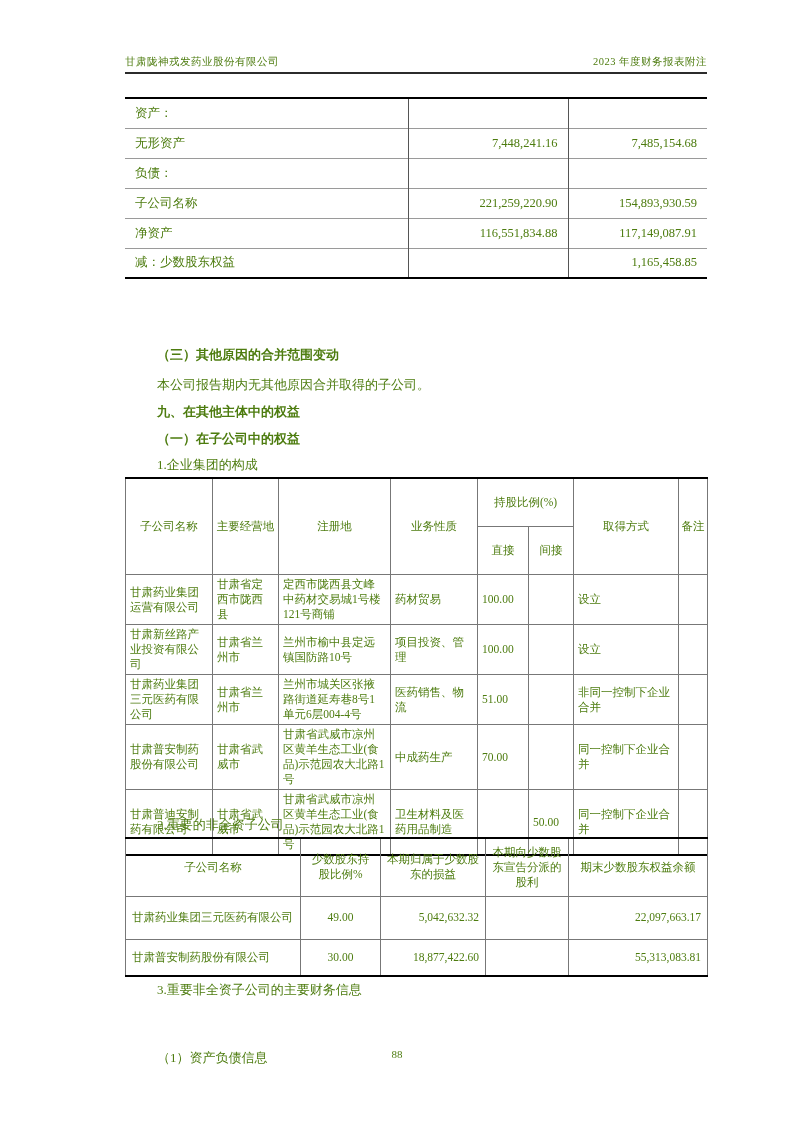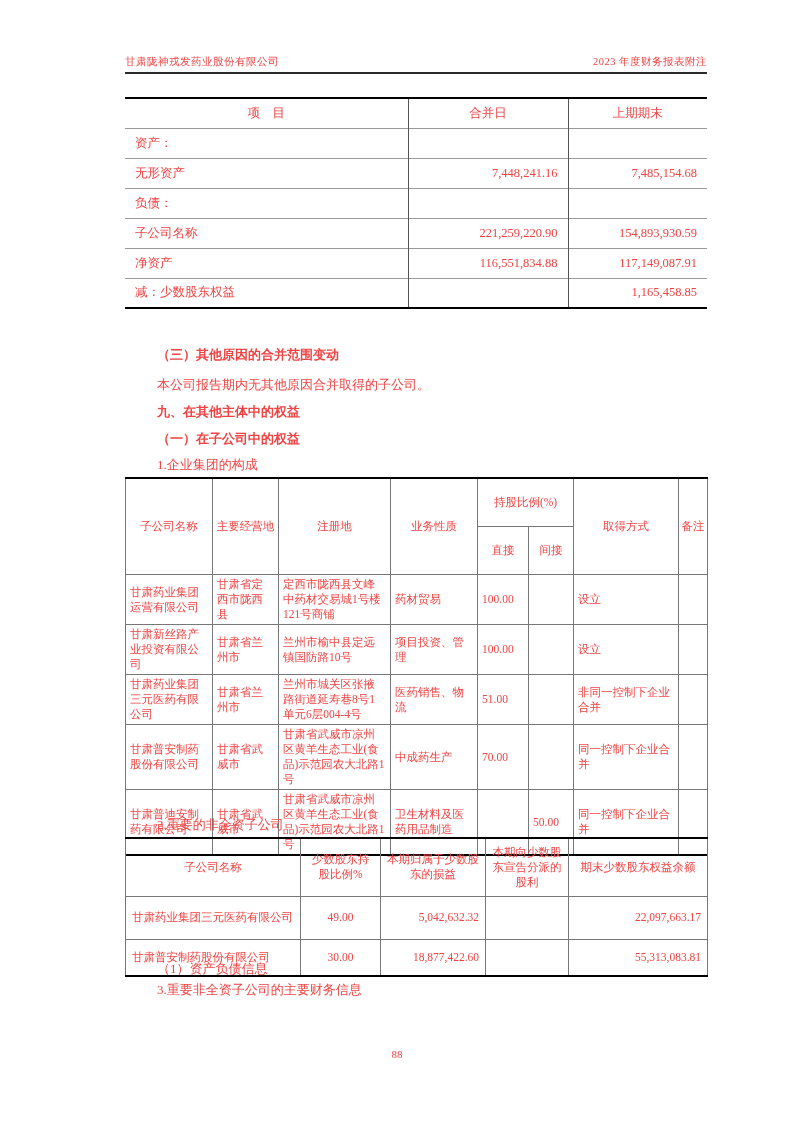--- a/index.html
+++ b/index.html
@@ -3,21 +3,21 @@
 <meta charset="utf-8">
 <style>
   * { box-sizing: border-box; margin: 0; padding: 0; }
   html,body { background:#e8e8e8; }
   .page {
     position: relative;
     width: 794px; height: 1122px;
     background: #ffffff;
     margin: 0 auto;
     font-family: "Liberation Serif", "DejaVu Serif", serif;
-    color: #ef4444;
+    color: #4d7c0f;
     overflow: hidden;
   }
   .content { position:absolute; left:125px; top:0; width:582px; }
 
   
   .page-header {
     position:absolute; top:55px; left:125px; width:582px;
     display:flex; justify-content:space-between; align-items:flex-end;
     padding-bottom:3px; border-bottom:2px solid #2b2b2b;
     font-size:10.5px; letter-spacing:0.5px;
@@ -74,25 +74,20 @@
 
   <div class="content">
 
     <table class="t1">
       <colgroup>
           <col style="width:283px">
           <col style="width:160px">
           <col style="width:139px">
         </colgroup>
       <tbody>
-          <tr>
-        <th>项　目</th>
-        <th class="vl">合并日</th>
-        <th class="vl">上期期末</th>
-      </tr>
       <tr>
         <td class="lbl">资产：</td>
         <td class="vl num"></td>
         <td class="vl num"></td>
       </tr>
       <tr>
         <td class="lbl">无形资产</td>
         <td class="vl num">7,448,241.16</td>
         <td class="vl num">7,485,154.68</td>
       </tr>
@@ -232,19 +227,19 @@
         <td class="lbl" style="height:37px">甘肃普安制药股份有限公司</td>
         <td style="text-align:center">30.00</td>
         <td class="num">18,877,422.60</td>
         <td class="num"></td>
         <td class="num">55,313,083.81</td>
       </tr>
     </tbody>
       </table>
 
     <div class="sec indent" style="top:981px">3.重要非全资子公司的主要财务信息</div>
-    <div class="sec indent" style="top:960px">（1）资产负债信息</div>
+    <div class="sec indent" style="top:1049px">（1）资产负债信息</div>
 
   </div>
 
   <div class="page-number">88</div>
 
 </div>
 
 </body></html>

